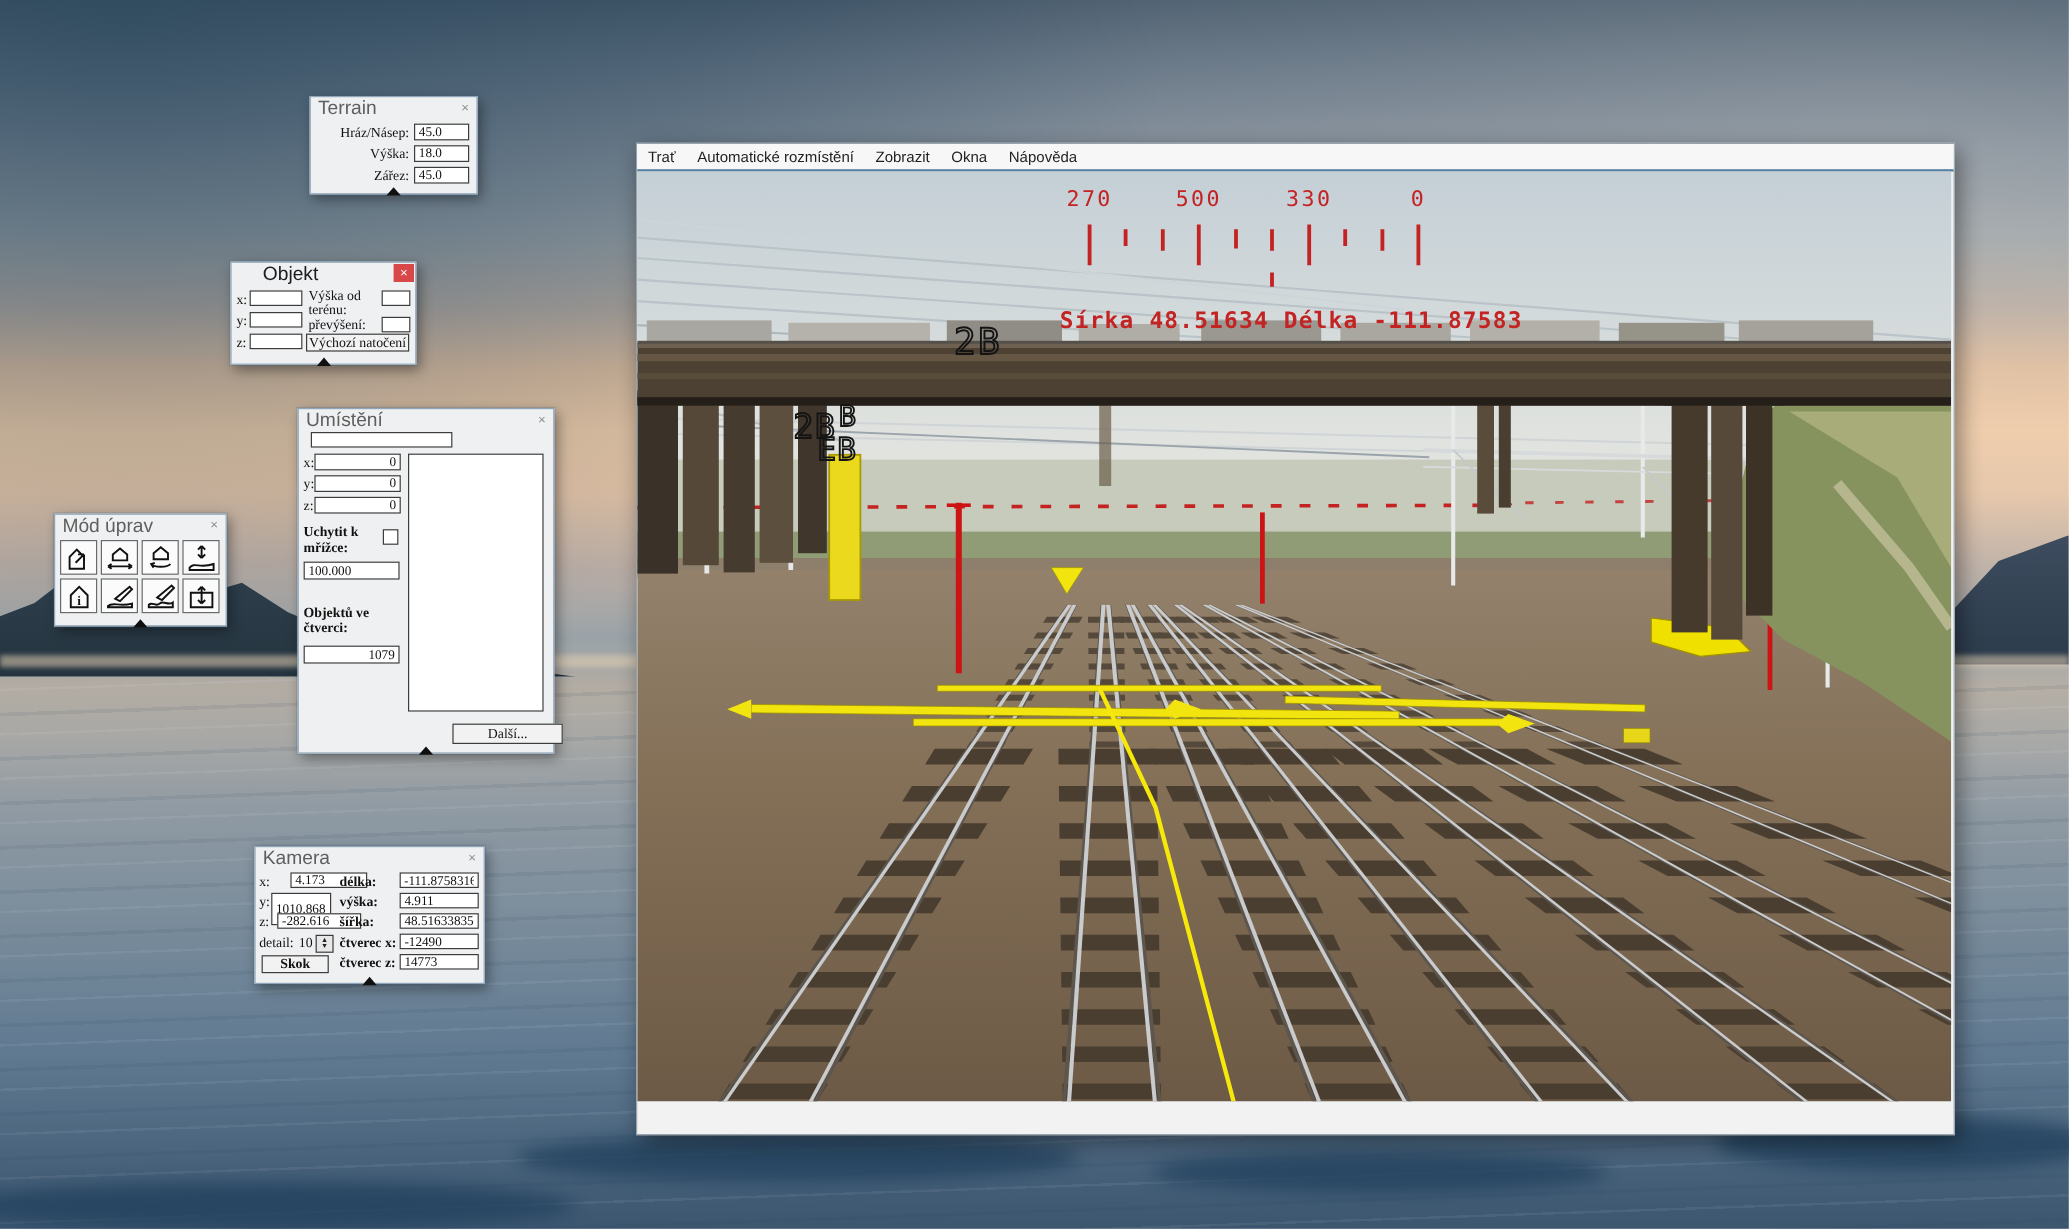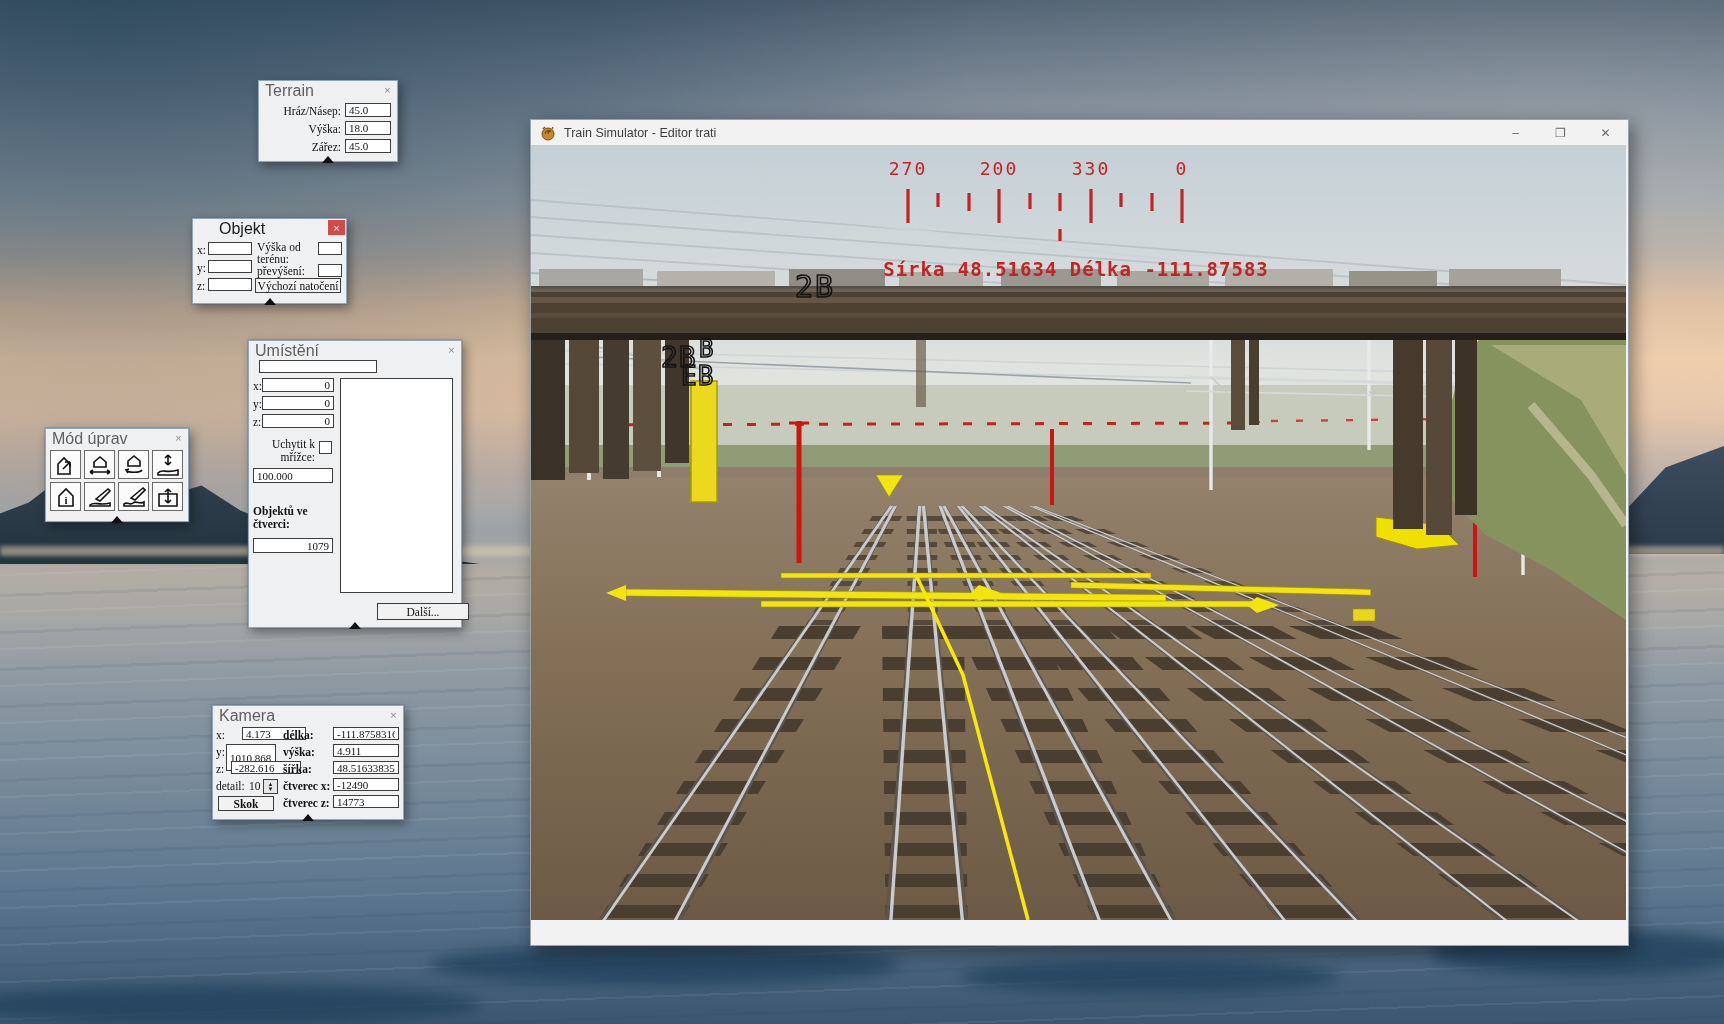--- a/index.html
+++ b/index.html
@@ -121,21 +121,21 @@
   <div class="pclose">×</div>
   <div class="pbody" style="height:263px;">
     <input class="fld" style="left: 10px; top: 0px; width: 118px; height: 13px;">
     <div class="lbl" style="left:4px;top:20px;">x:</div>
     <input class="fld r" style="left: 13px; top: 18px; width: 72px; height: 14px;" value="0">
     <div class="lbl" style="left:4px;top:38px;">y:</div>
     <input class="fld r" style="left: 13px; top: 36px; width: 72px; height: 14px;" value="0">
     <div class="lbl" style="left:4px;top:56px;">z:</div>
     <input class="fld r" style="left: 13px; top: 54px; width: 72px; height: 14px;" value="0">
     <div class="fld" style="left:91px;top:18px;width:113px;height:215px;background:#fff;"></div>
-    <div class="lbl" style="left:4px;top:78px;width:62px;white-space:normal;line-height:13px;font-weight:normal;text-align:right;">Uchytit k mřížce:</div>
+    <div class="lbl" style="left:4px;top:78px;width:62px;white-space:normal;line-height:13px;font-weight:bold;">Uchytit k mřížce:</div>
     <div class="chk" style="left:70px;top:81px;"></div>
     <input class="fld" style="left: 4px; top: 108px; width: 80px; height: 15px;" value="100.000">
     <div class="lbl" style="left:4px;top:145px;width:70px;white-space:normal;line-height:13px;font-weight:bold;">Objektů ve čtverci:</div>
     <input class="fld r" style="left: 4px; top: 178px; width: 80px; height: 15px;" value="1079">
     <div class="btn" style="left:128px;top:243px;width:92px;height:17px;">Další...</div>
   </div>
   <div class="tri"></div>
 </div>
 
 <div class="palette" style="left:45px;top:428px;width:142px;height:92px;">
@@ -225,32 +225,26 @@
     <input class="fld" style="left: 120px; top: 36px; width: 66px; height: 13px;" value="48.51633835">
     <div class="lbl" style="left:70px;top:55px;font-weight:bold;">čtverec x:</div>
     <input class="fld" style="left: 120px; top: 53px; width: 66px; height: 13px;" value="-12490">
     <div class="lbl" style="left:70px;top:72px;font-weight:bold;">čtverec z:</div>
     <input class="fld" style="left: 120px; top: 70px; width: 66px; height: 13px;" value="14773">
   </div>
   <div class="tri"></div>
 </div>
 
 <div id="mainwin">
-  <div id="titlebar">
-    <svg id="appicon" viewBox="0 0 16 16">
-      <circle cx="8" cy="9" r="6" fill="#c8892a" stroke="#7a4d12" stroke-width="1"></circle>
-      <path d="M8 9a3 3 0 0 1 3-3 4.4 4.4 0 0 0-6 2.6" fill="none" stroke="#7a4d12" stroke-width="1.3"></path>
-      <path d="M3 4l2-2M12 4l1-2" stroke="#7a4d12" stroke-width="1.2"></path>
-    </svg>
-    <span id="wintitle">Train Simulator - Editor trati</span>
-    <div id="wincontrols">
-      <span class="wctrl">–</span>
-      <span class="wctrl">❐</span>
-      <span class="wctrl">✕</span>
-    </div>
+  <div id="menubar">
+    <span class="mitem">Trať</span>
+    <span class="mitem">Automatické rozmístění</span>
+    <span class="mitem">Zobrazit</span>
+    <span class="mitem">Okna</span>
+    <span class="mitem">Nápověda</span>
   </div>
 
   <div id="viewport">
     <svg id="scene" viewBox="0 0 1095 775" preserveAspectRatio="none">
       <defs>
         <linearGradient id="skyg" x1="0" y1="0" x2="0" y2="1">
           <stop offset="0" stop-color="#c4cfd6"></stop>
             <stop offset=".6" stop-color="#dfe2de"></stop>
             <stop offset="1" stop-color="#e9e9e3"></stop>
         </linearGradient>
@@ -399,21 +393,21 @@
       <g font-family="DejaVu Sans Mono,monospace" fill="none" stroke="#141414" stroke-width="1.6">
         <text x="264" y="152" font-size="30" letter-spacing="2">2B</text>
         <text x="130" y="222" font-size="28" letter-spacing="1">2B</text>
         <text x="150" y="240" font-size="26" letter-spacing="1">EB</text>
         <text x="168" y="212" font-size="24">B</text>
       </g>
     </svg>
 
     <div id="hud">
       <span class="cmp-lbl" style="left:377px;">270</span>
-      <span class="cmp-lbl" style="left:468px;">200</span>
+      <span class="cmp-lbl" style="left:468px;">500</span>
       <span class="cmp-lbl" style="left:560px;">330</span>
       <span class="cmp-lbl" style="left:651px;">0</span>
       <svg id="cmp-ticks" width="1095" height="120">
         <g stroke="#c32323" stroke-width="3.2">
           <line x1="377" y1="44" x2="377" y2="78"></line>
             <line x1="468" y1="44" x2="468" y2="78"></line>
           <line x1="560" y1="44" x2="560" y2="78"></line>
             <line x1="651" y1="44" x2="651" y2="78"></line>
           <line x1="407" y1="48" x2="407" y2="62"></line>
             <line x1="438" y1="48" x2="438" y2="66"></line>

